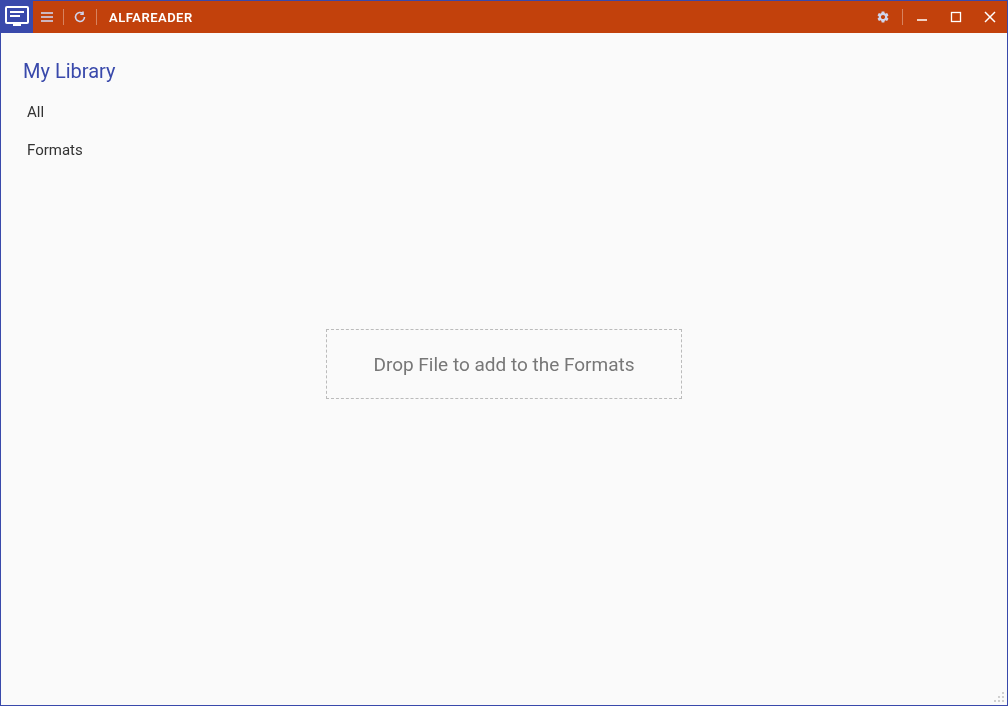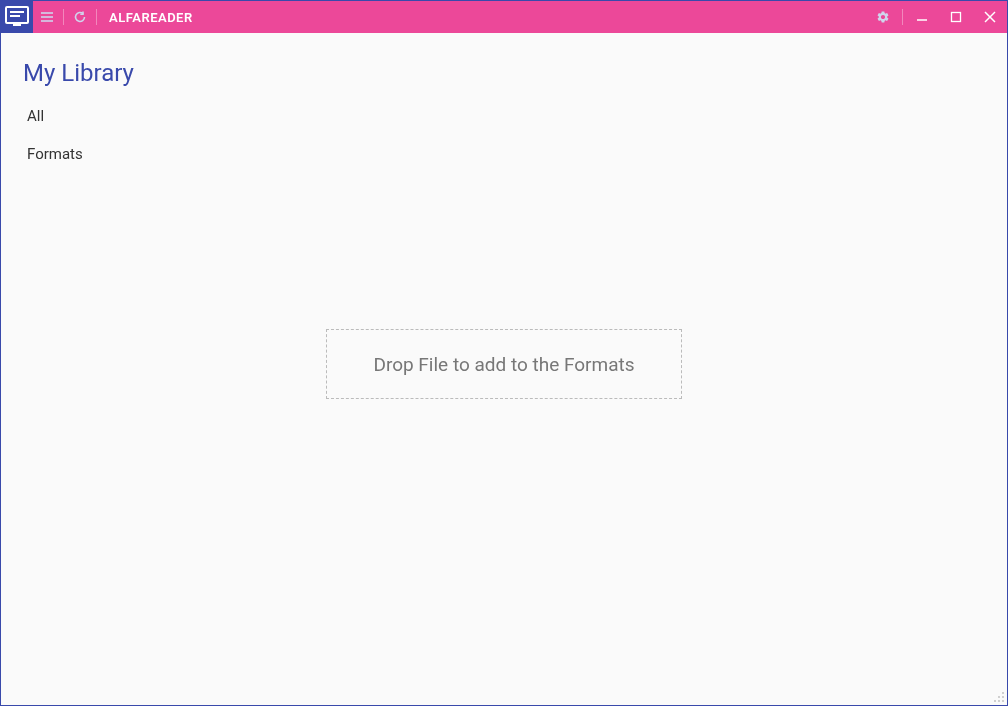--- a/index.html
+++ b/index.html
@@ -18,21 +18,21 @@
     .window {
       width: 100%;
       height: 100%;
       border: 1px solid #3949ab;
       display: flex;
       flex-direction: column;
       background: #fafafa;
     }
     .titlebar {
       height: 32px;
-      background: #ec4899;
+      background: #c2410c;
       display: flex;
       color: #fff;
       padding: 0;
       flex-shrink: 0;
     }
     .titlebar-left {
       display: flex;
       align-items: center;
       height: 100%;
     }
@@ -85,21 +85,21 @@
       position: relative;
       background: #fafafa;
     }
     .sidebar {
       width: 220px;
       padding: 18px 0 0 0;
       flex-shrink: 0;
     }
     .sidebar-title {
       color: #3949ab;
-      font-size: 24px;
+      font-size: 20px;
       font-weight: 400;
       padding: 8px 22px 10px 22px;
     }
     .sidebar-item {
       color: #333;
       font-size: 15px;
       padding: 10px 22px 10px 26px;
       cursor: pointer;
     }
     .main {

